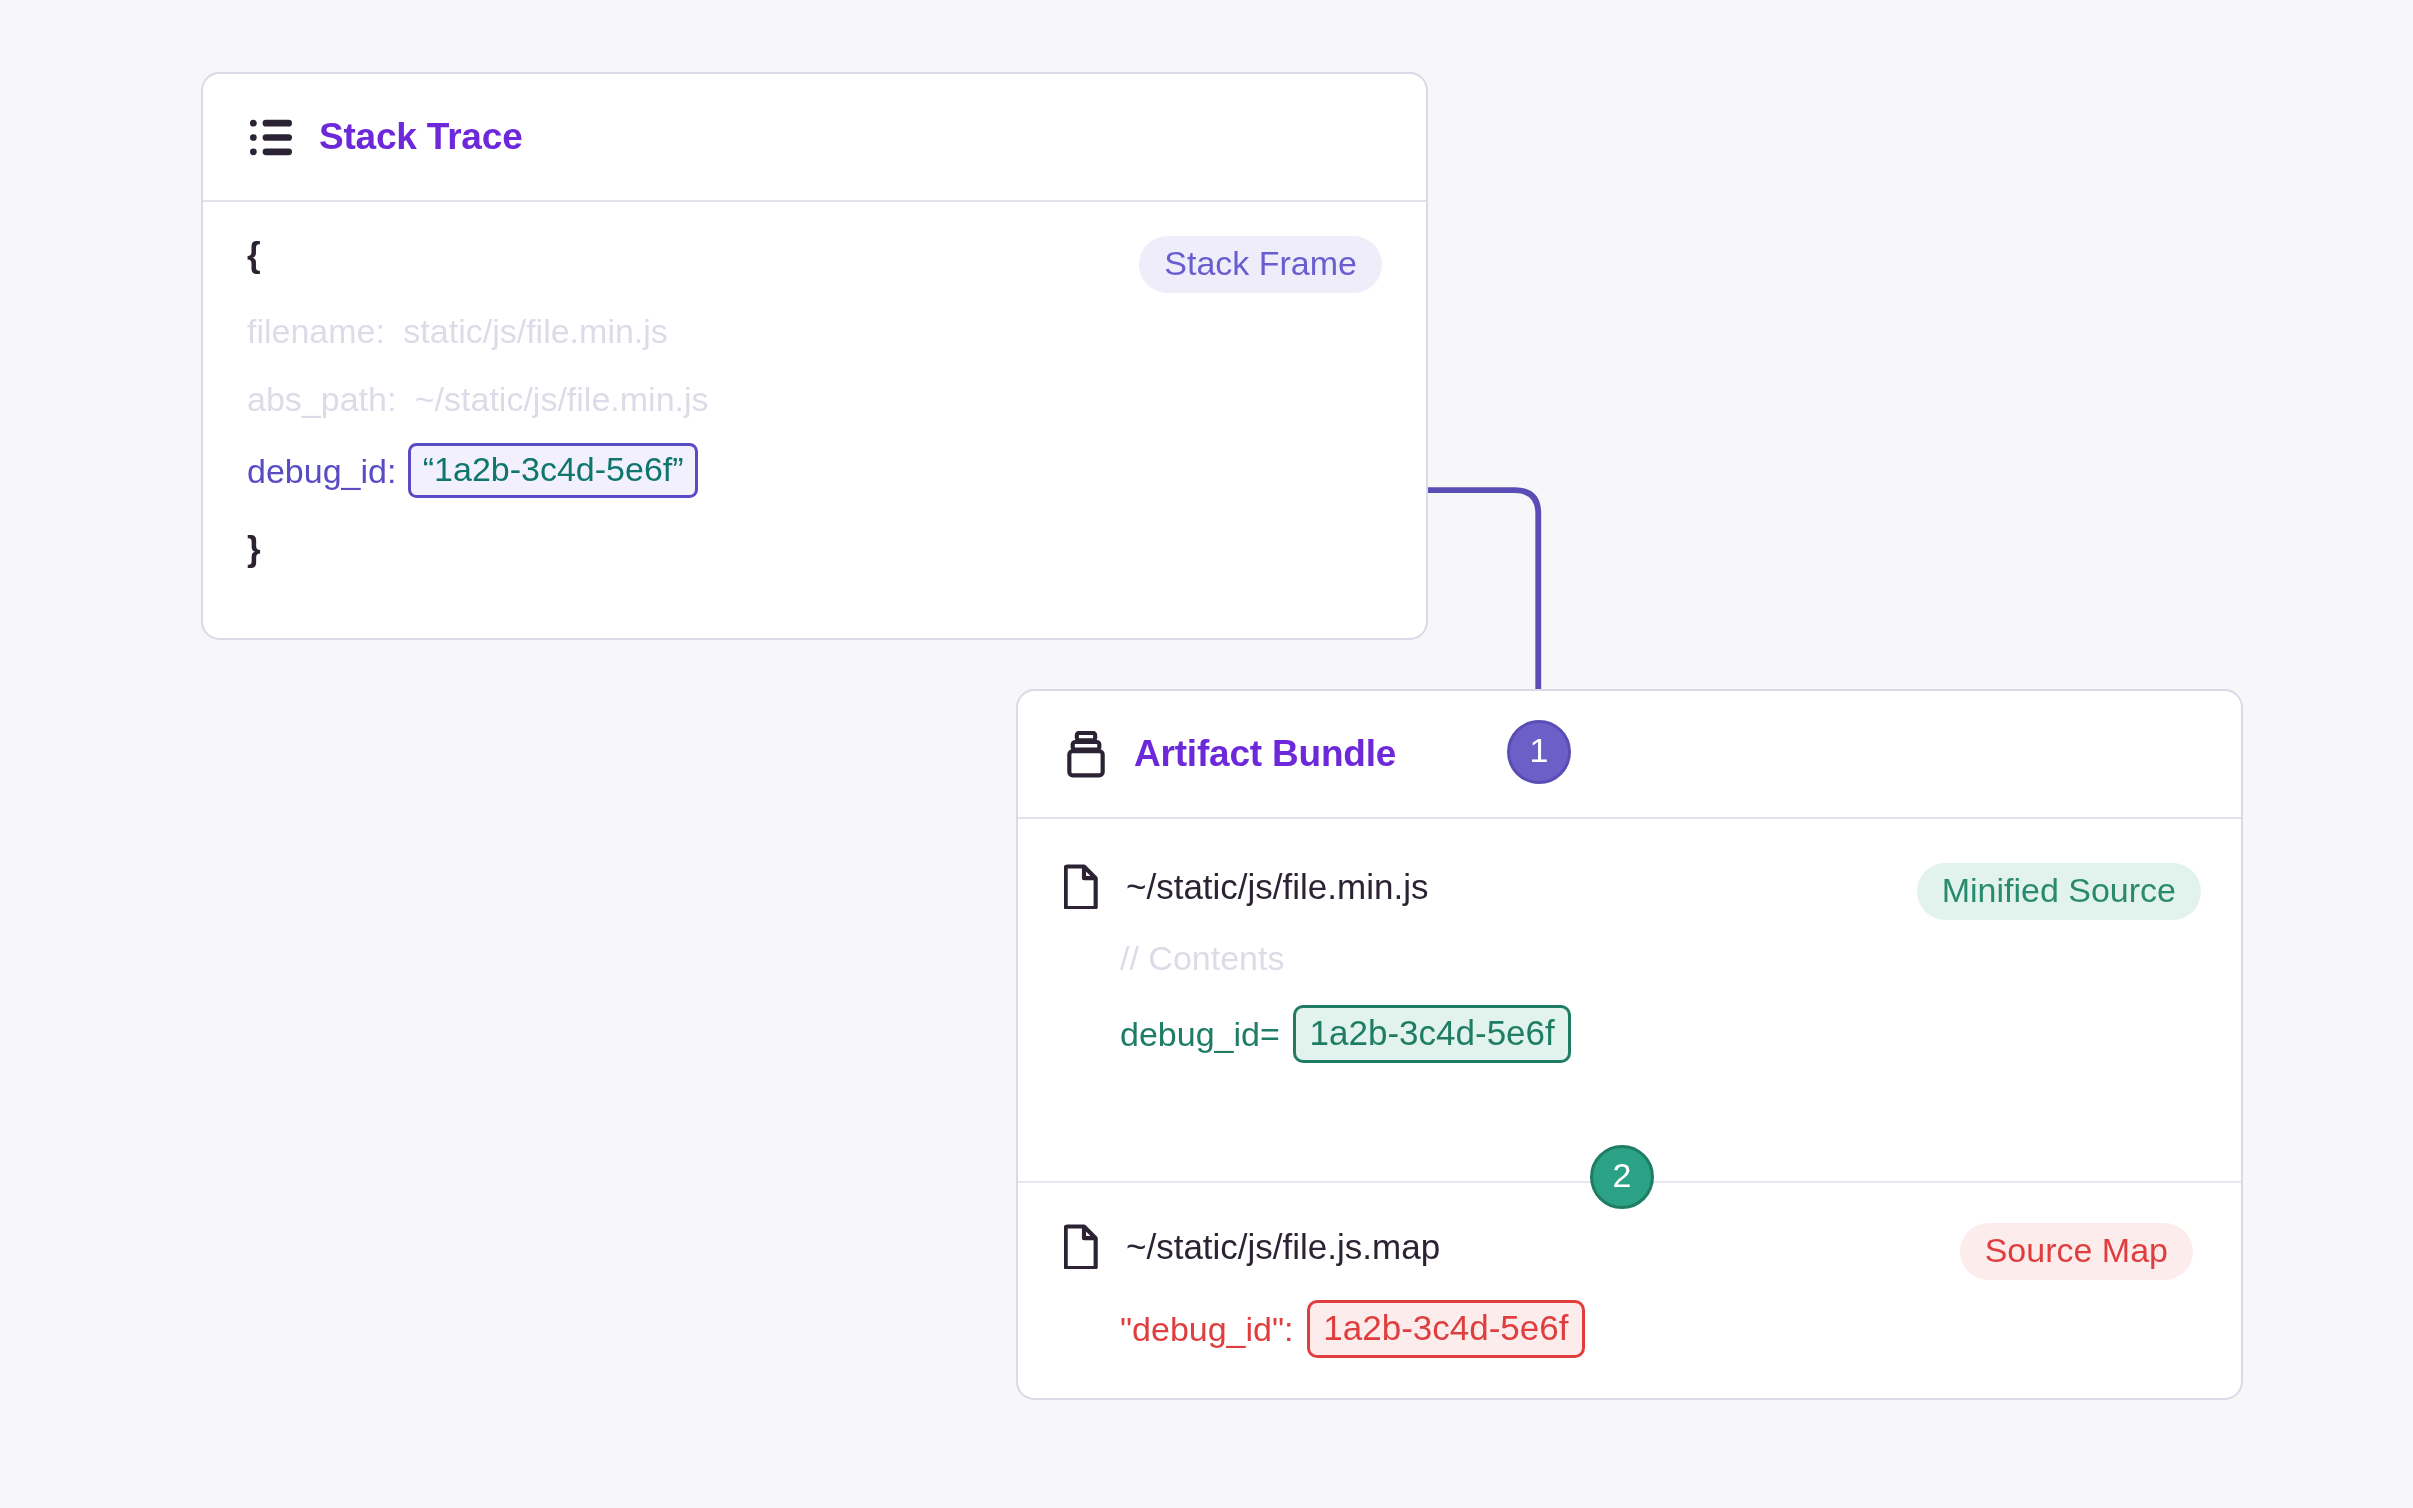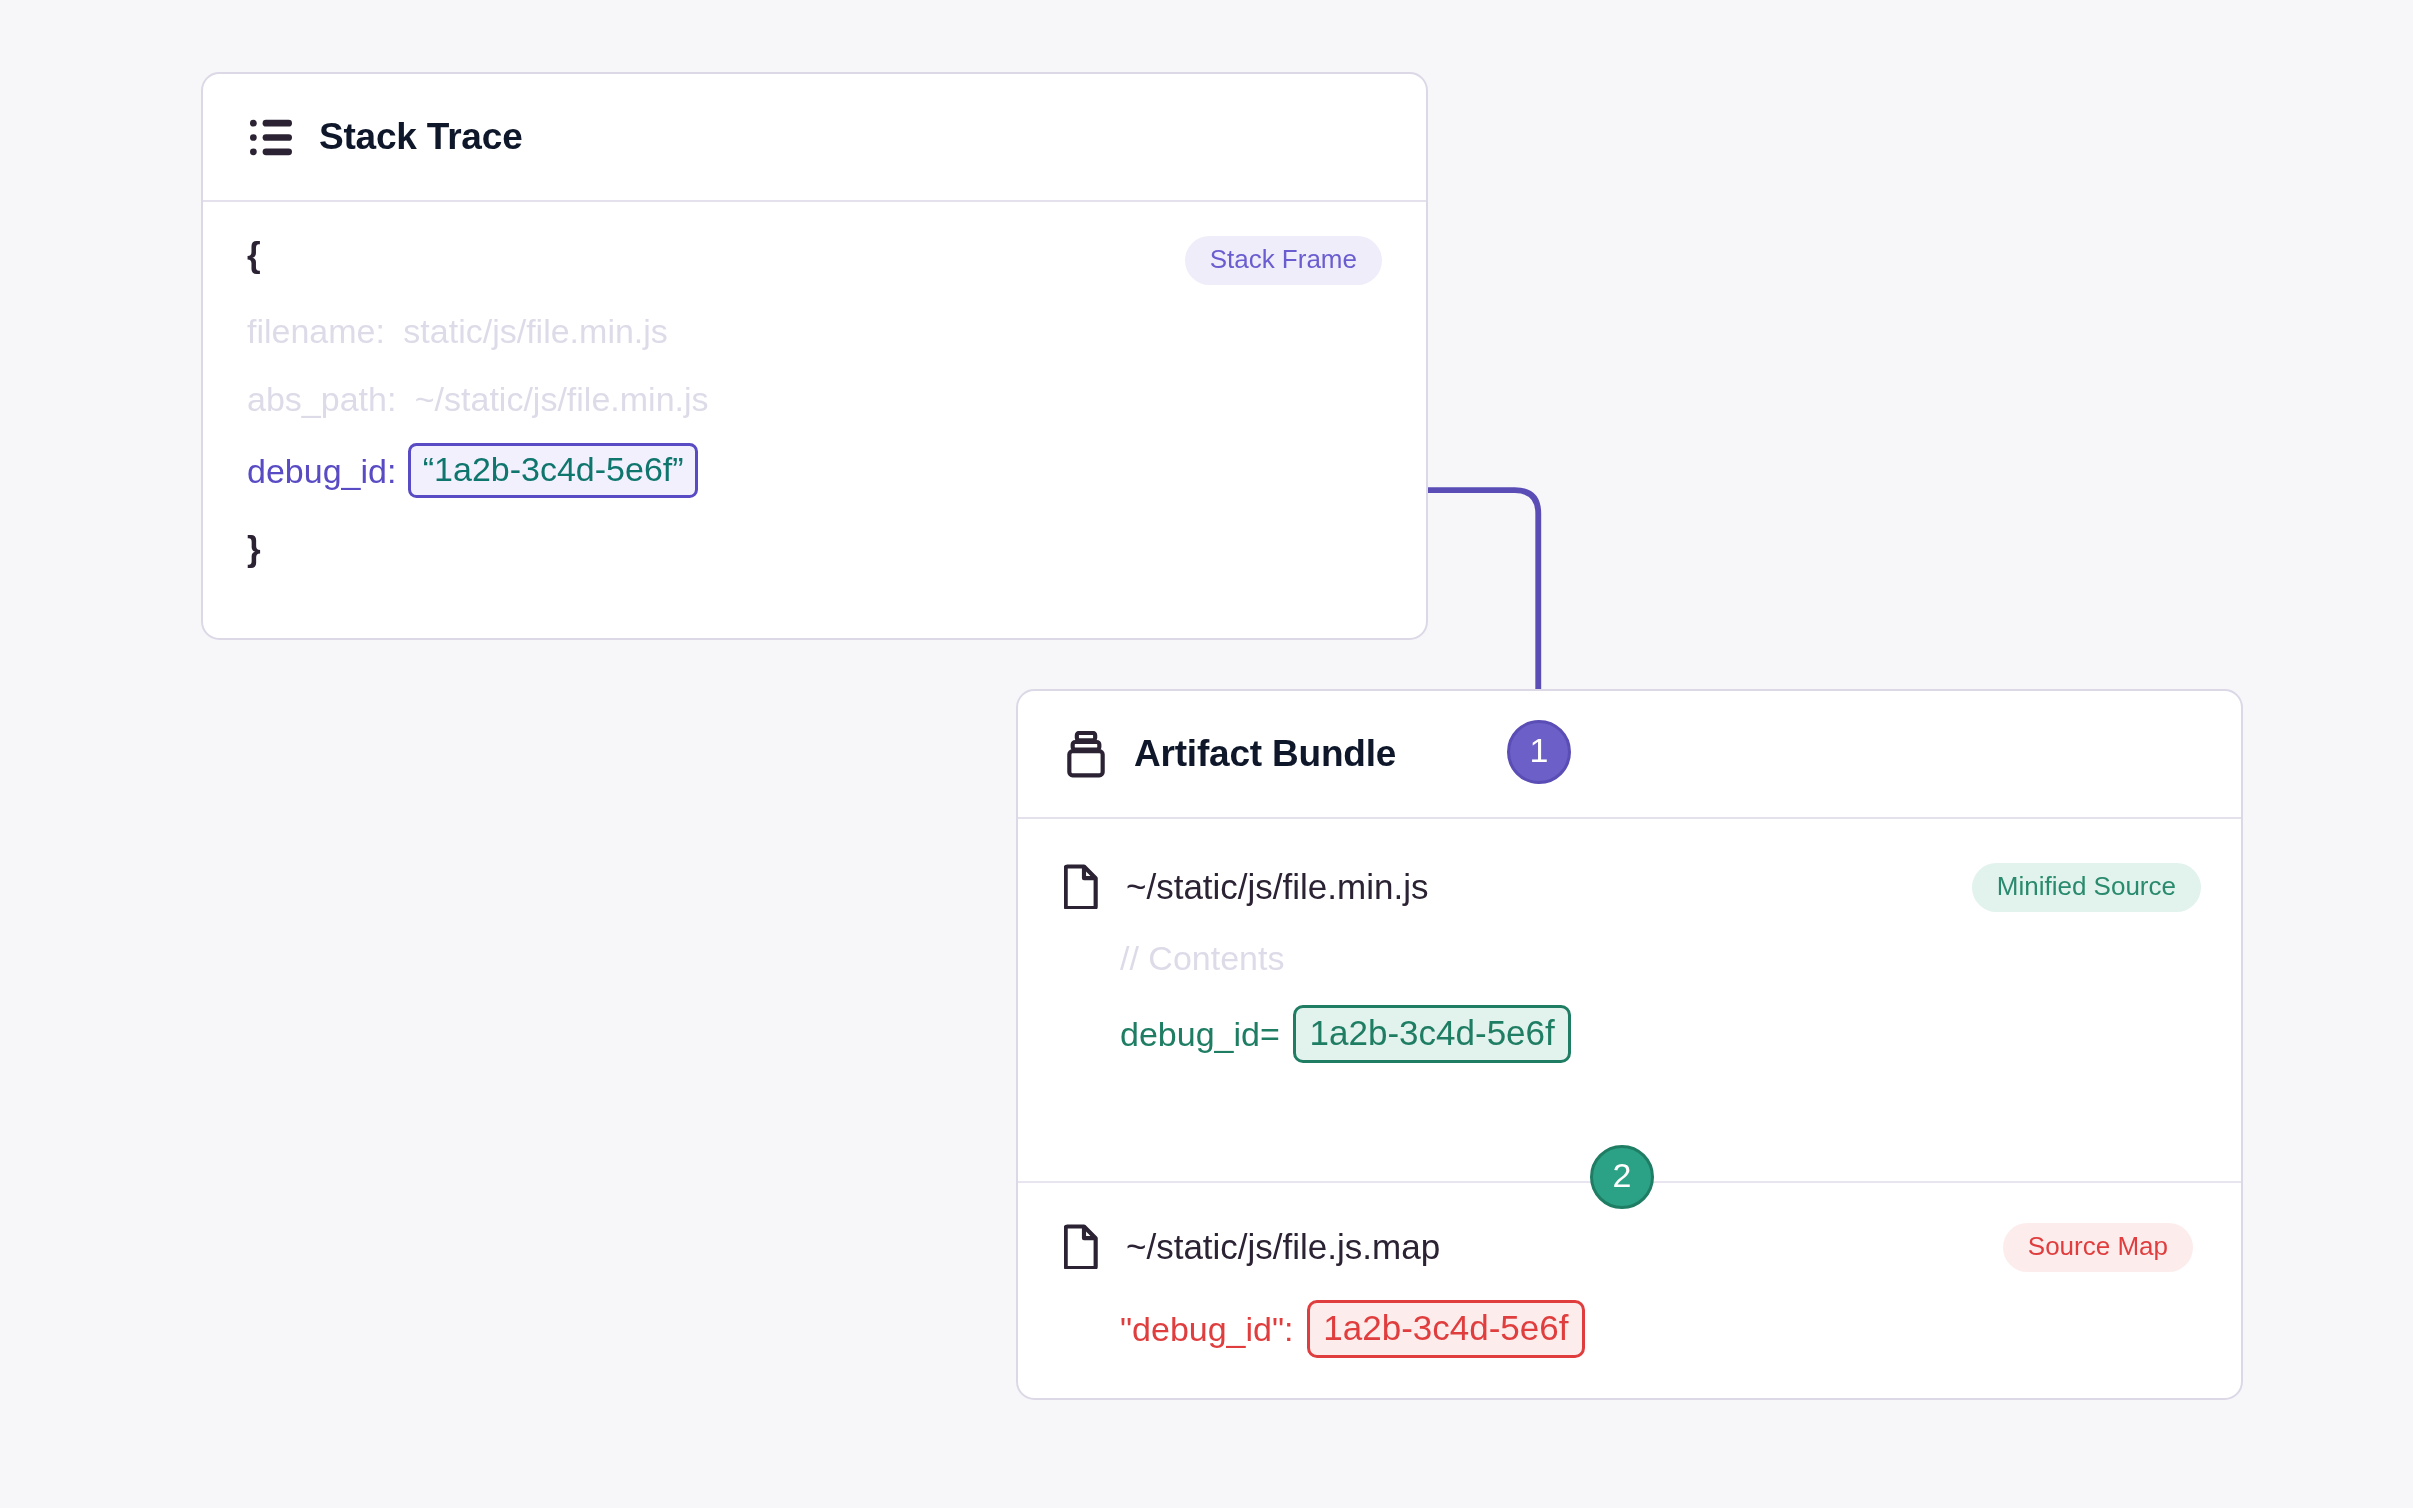--- a/index.html
+++ b/index.html
@@ -66,21 +66,21 @@
     align-items: center;
     justify-content: center;
     width: 47px;
     height: 47px;
     flex: 0 0 auto;
   }
   .card-header-title {
     margin-left: 25px;
     font-size: 37px;
     font-weight: bold;
-    color: #0f172a;
+    color: #6d28d9;
     letter-spacing: -0.2px;
     white-space: nowrap;
   }
 
   .card-body {
     position: relative;
     padding: 0;
   }
 
   
@@ -132,21 +132,21 @@
   }
 
   
   .pill {
     position: absolute;
     display: inline-flex;
     align-items: center;
     justify-content: flex-end;
     padding: 10px 25px 13.4px 25px;
     border-radius: 837px;
-    font-size: 26px;
+    font-size: 34px;
     line-height: 1;
     white-space: nowrap;
   }
   #pill-stack-frame {
     right: 44px;
     top: 34px;
     background: #EFEDFA;
     color: #6A5DD0;
   }
   #pill-minified-source {

